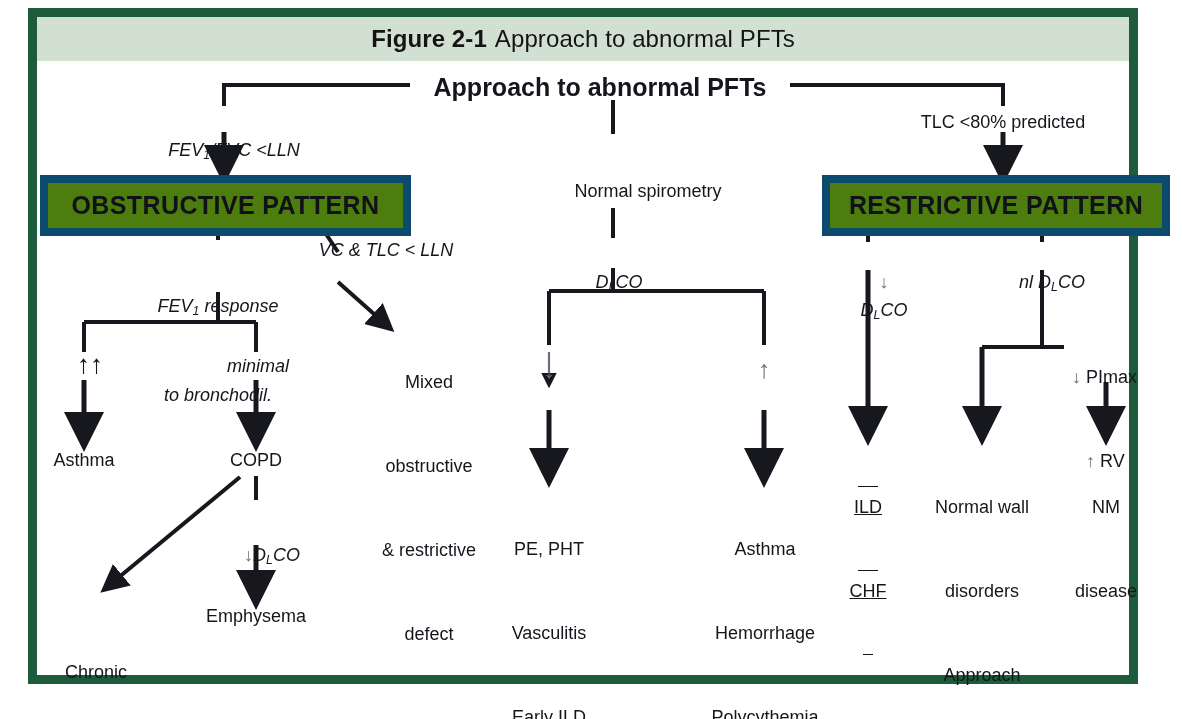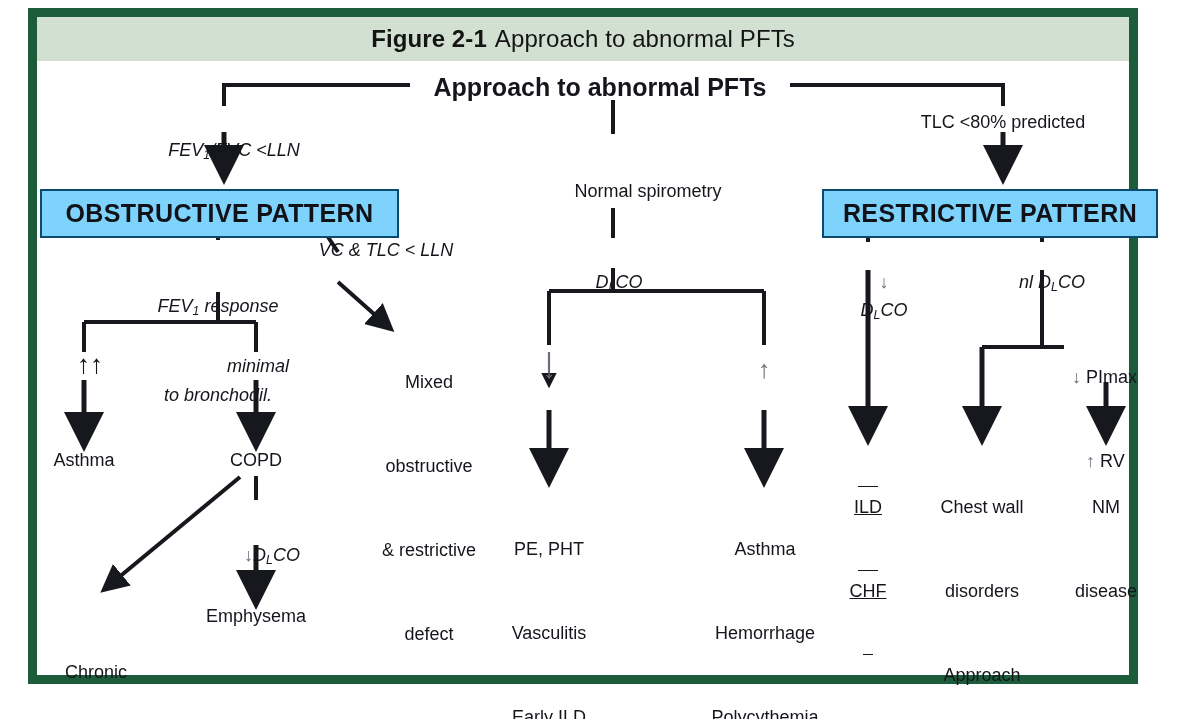--- a/index.html
+++ b/index.html
@@ -40,23 +40,23 @@
     white-space:pre;
   }
   .node.ctr{text-align:center;transform:translateX(-50%);}
   .it{font-style:italic;}
   .bold{font-weight:bold;}
   .sub{font-size:0.68em;vertical-align:-0.28em;}
   .arrw{color:#6b6f79;}
 
   
   .pbox{
-    position:absolute;border:2px solid #0c4a6e;background:#7dd3fc;
+    position:absolute;border:8px solid #0c4a6e;background:#4d7c0f;
     display:flex;align-items:center;justify-content:center;
-    font-weight:bold;font-size:25px;letter-spacing:.4px;color:#101217;margin-top:14px;
+    font-weight:bold;font-size:25px;letter-spacing:.4px;color:#101217;
   }
   svg.ov{position:absolute;left:0;top:0;width:1182px;height:719px;overflow:visible;pointer-events:none;}
 </style>
 </head>
 <body>
 
 <div id="page">
 
   <div class="frame-bar" id="frame-top"></div>
   <div class="frame-bar" id="frame-left"></div>
@@ -227,21 +227,21 @@
     <div><span class="arrw">↓</span><span> PImax</span></div>
     <div style="padding-left:14px;"><span class="arrw">↑</span><span> RV</span></div>
   </div>
 
   <div class="node ctr" style="left:868px;top:437px;text-align:center;text-decoration:underline;">
     <div>ILD</div>
     <div>CHF</div>
   </div>
 
   <div class="node ctr" style="left:982px;top:437px;text-align:center;">
-    <div>Chest wall</div>
+    <div>Normal wall</div>
     <div>disorders</div>
     <div>Approach</div>
     
   </div>
 
   <div class="node ctr" style="left:1106px;top:437px;text-align:center;">
     <div>NM</div>
     <div>disease</div>
   </div>
 

